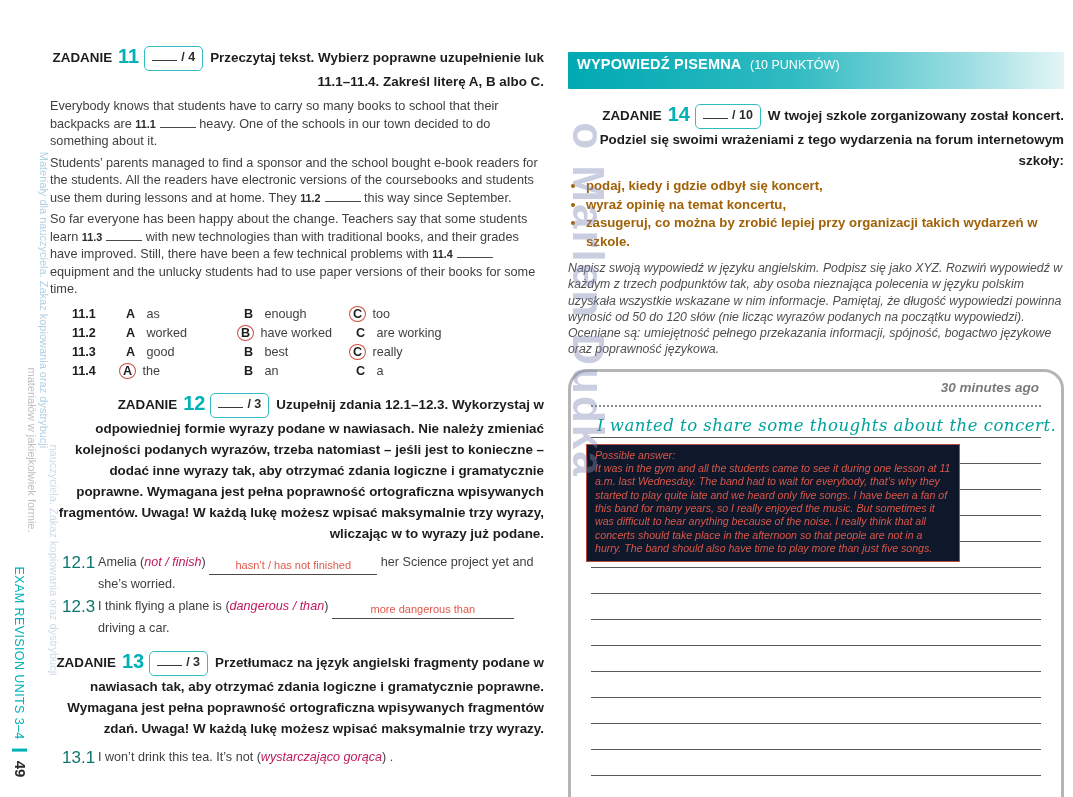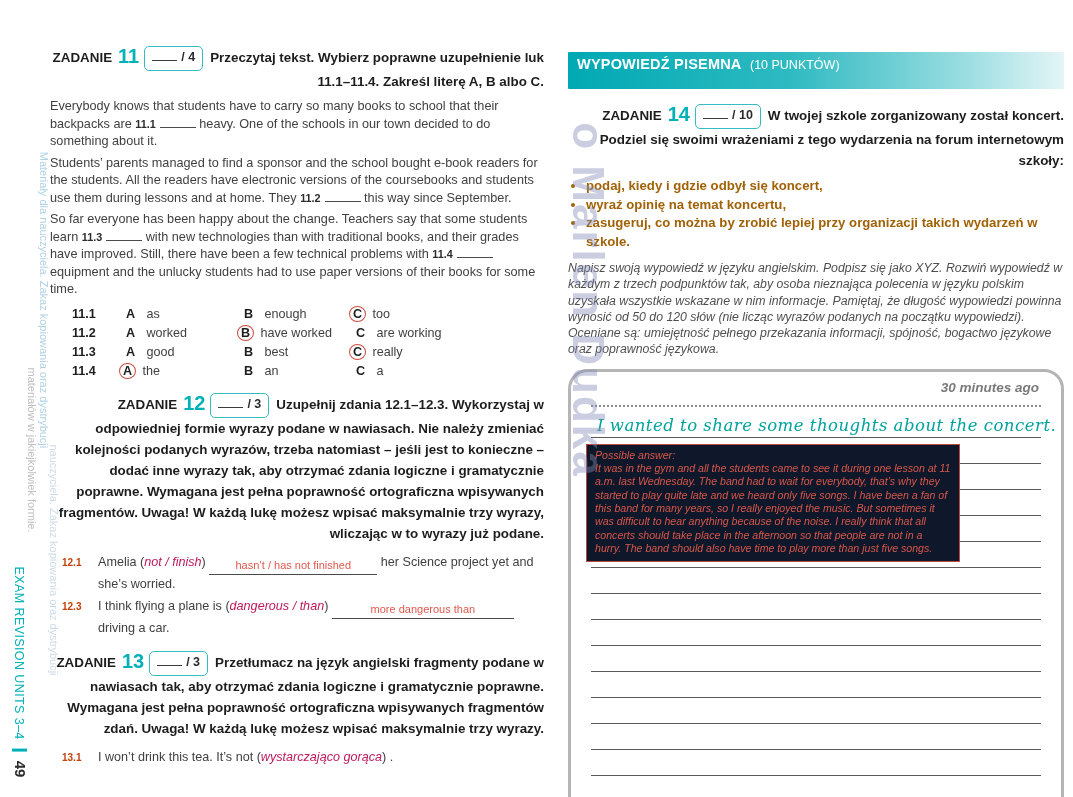--- a/index.html
+++ b/index.html
@@ -45,21 +45,21 @@
   
   .options { margin-top:6px; margin-left:22px; }
   .opt-row { display:grid; grid-template-columns:50px 118px 112px auto; line-height:18px; margin-bottom:1px; }
   .opt-num { font-weight:bold; color:#1d1d1d; font-size:12.6px; }
   .opt-cell { font-size:12.6px; color:#3f3f3f; }
   .opt-letter { display:inline-block; width:17px; height:16px; text-align:center; font-weight:bold; color:#1d1d1d; margin-right:4px; line-height:16px; }
   .opt-letter.circled { border:1.6px solid #cd4b3f; border-radius:50%; line-height:14px; margin-left:-3px; margin-right:3px; }
   
   .gap-items { margin-top:9px; margin-left:12px; }
   .gap-item { display:grid; grid-template-columns:36px auto; line-height:19px; margin-bottom:3px; }
-  .gi-num { font-weight:bold; color:#c2410c; font-size:10px; }
+  .gi-num { font-weight:normal; color:#0f766e; font-size:17px; }
   .gi-body { font-size:12.6px; color:#3f3f3f; }
   .gi-body i { color:#be185d; }
   .gi-answer {
     display:inline-block; text-align:center; border-bottom:1.4px solid #4a4a4a;
     color:#e0584c; font-size:11px; line-height:13px; vertical-align:-3px; padding:0 6px 2px;
   }
   
   .section-band {
     height:37px; line-height:23px; padding-left:9px; border-radius:1px;
     background:linear-gradient(90deg,#00a9b3 0%,#2fbac1 45%,#9adde1 80%,#e4f5f6 100%);

